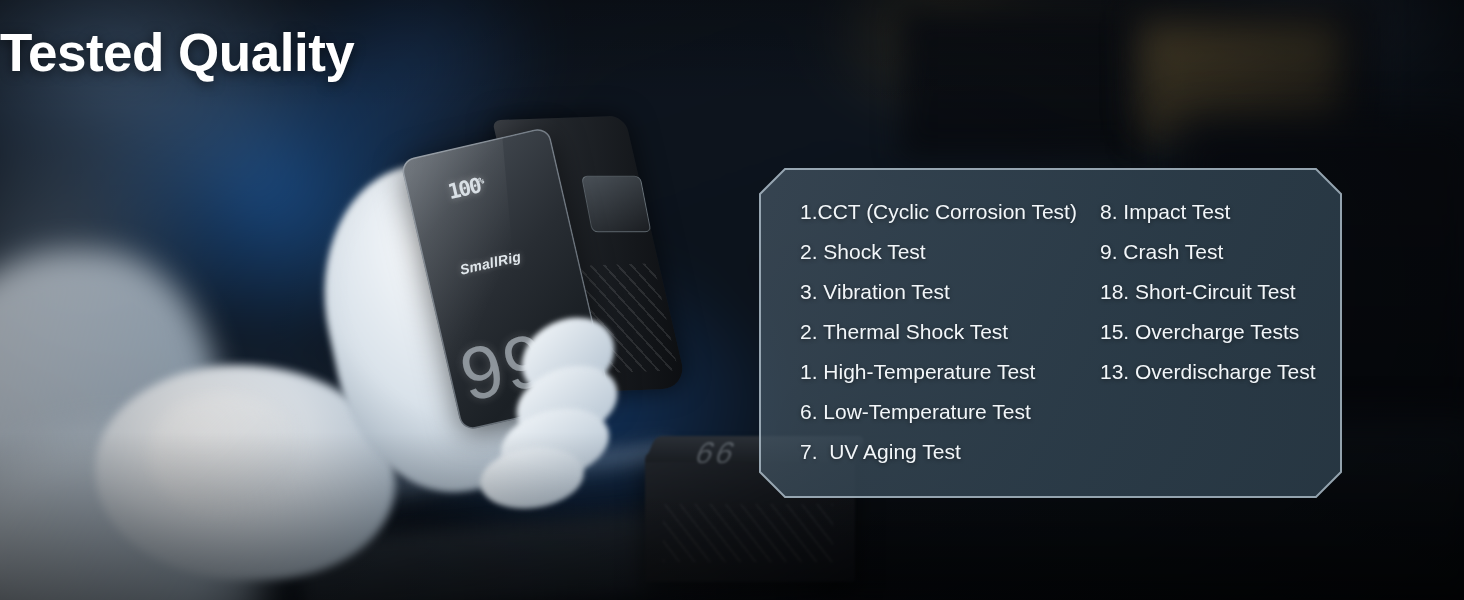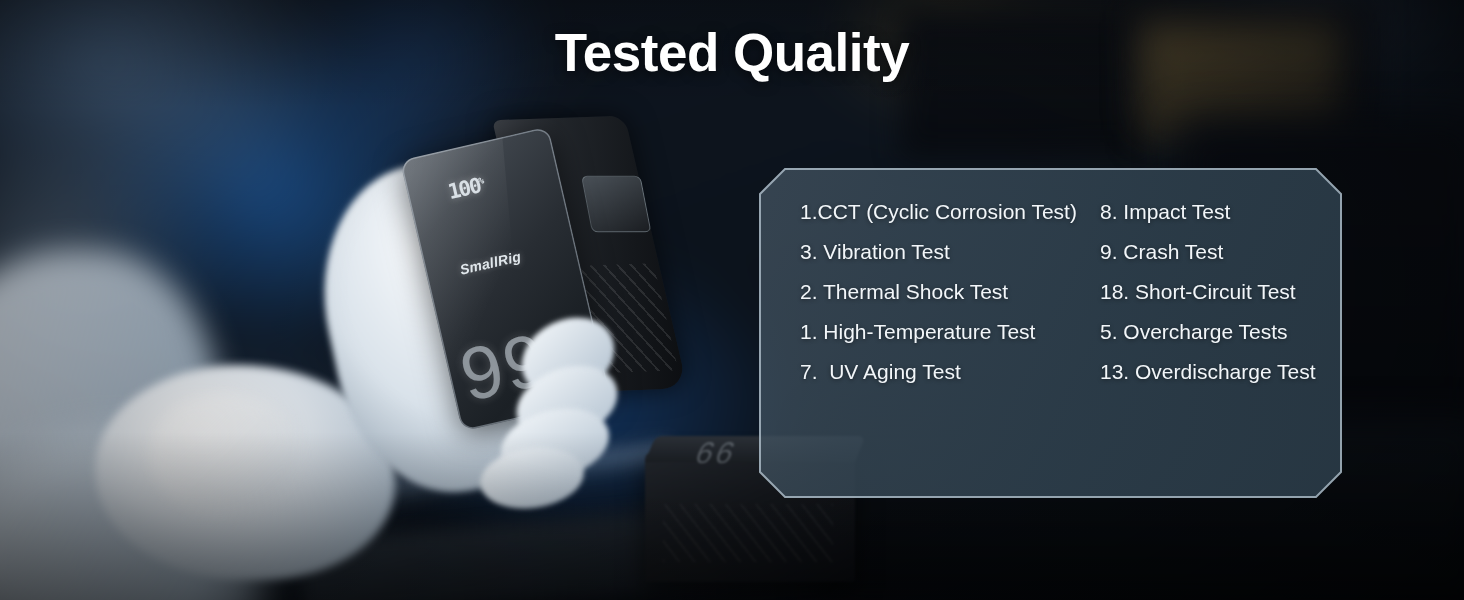--- a/index.html
+++ b/index.html
@@ -206,21 +206,21 @@
   .vignette {
     position:absolute; inset:0;
     background:
       radial-gradient(ellipse 1100px 620px at 48% 48%, transparent 32%, rgba(0,0,0,.36) 78%, rgba(0,0,0,.62) 100%),
       linear-gradient(180deg, rgba(0,0,0,.22) 0%, transparent 18%, transparent 72%, rgba(0,0,0,.45) 100%);
   }
 
   
   .title {
     position:absolute; left:0; top:22px; width:1464px;
-    text-align:center;
+    text-align:left;
     font-size:53px; font-weight:700; letter-spacing:-.5px;
     color:#ffffff;
     text-shadow:0 2px 12px rgba(0,0,0,.6);
   }
 
   
   .panel {
     position:absolute; left:759px; top:168px;
     width:583px; height:330px;
   }
@@ -310,28 +310,30 @@
     <div class="panel-fill"></div>
     <div class="panel-border">
       <svg width="583" height="330" viewBox="0 0 583 330" fill="none" aria-hidden="true">
         <path d="M26 1 L557 1 L582 26 L582 304 L557 329 L26 329 L1 304 L1 26 Z" stroke="rgba(190,205,216,0.72)" stroke-width="2" fill="none"></path>
       </svg>
     </div>
 
     <div class="list">
       <div class="col col-left">
         <div class="list-item">1.CCT (Cyclic Corrosion Test)</div>
+        <div class="list-item">2. Shock Test</div>
         <div class="list-item">3. Vibration Test</div>
         <div class="list-item">2. Thermal Shock Test</div>
         <div class="list-item">1. High-Temperature Test</div>
+        <div class="list-item">6. Low-Temperature Test</div>
         <div class="list-item">7.  UV Aging Test</div>
       </div>
       <div class="col col-right">
         <div class="list-item">8. Impact Test</div>
         <div class="list-item">9. Crash Test</div>
         <div class="list-item">18. Short-Circuit Test</div>
-        <div class="list-item">5. Overcharge Tests</div>
+        <div class="list-item">15. Overcharge Tests</div>
         <div class="list-item">13. Overdischarge Test</div>
       </div>
     </div>
   </div>
 
 </div>
 
 </body></html>

